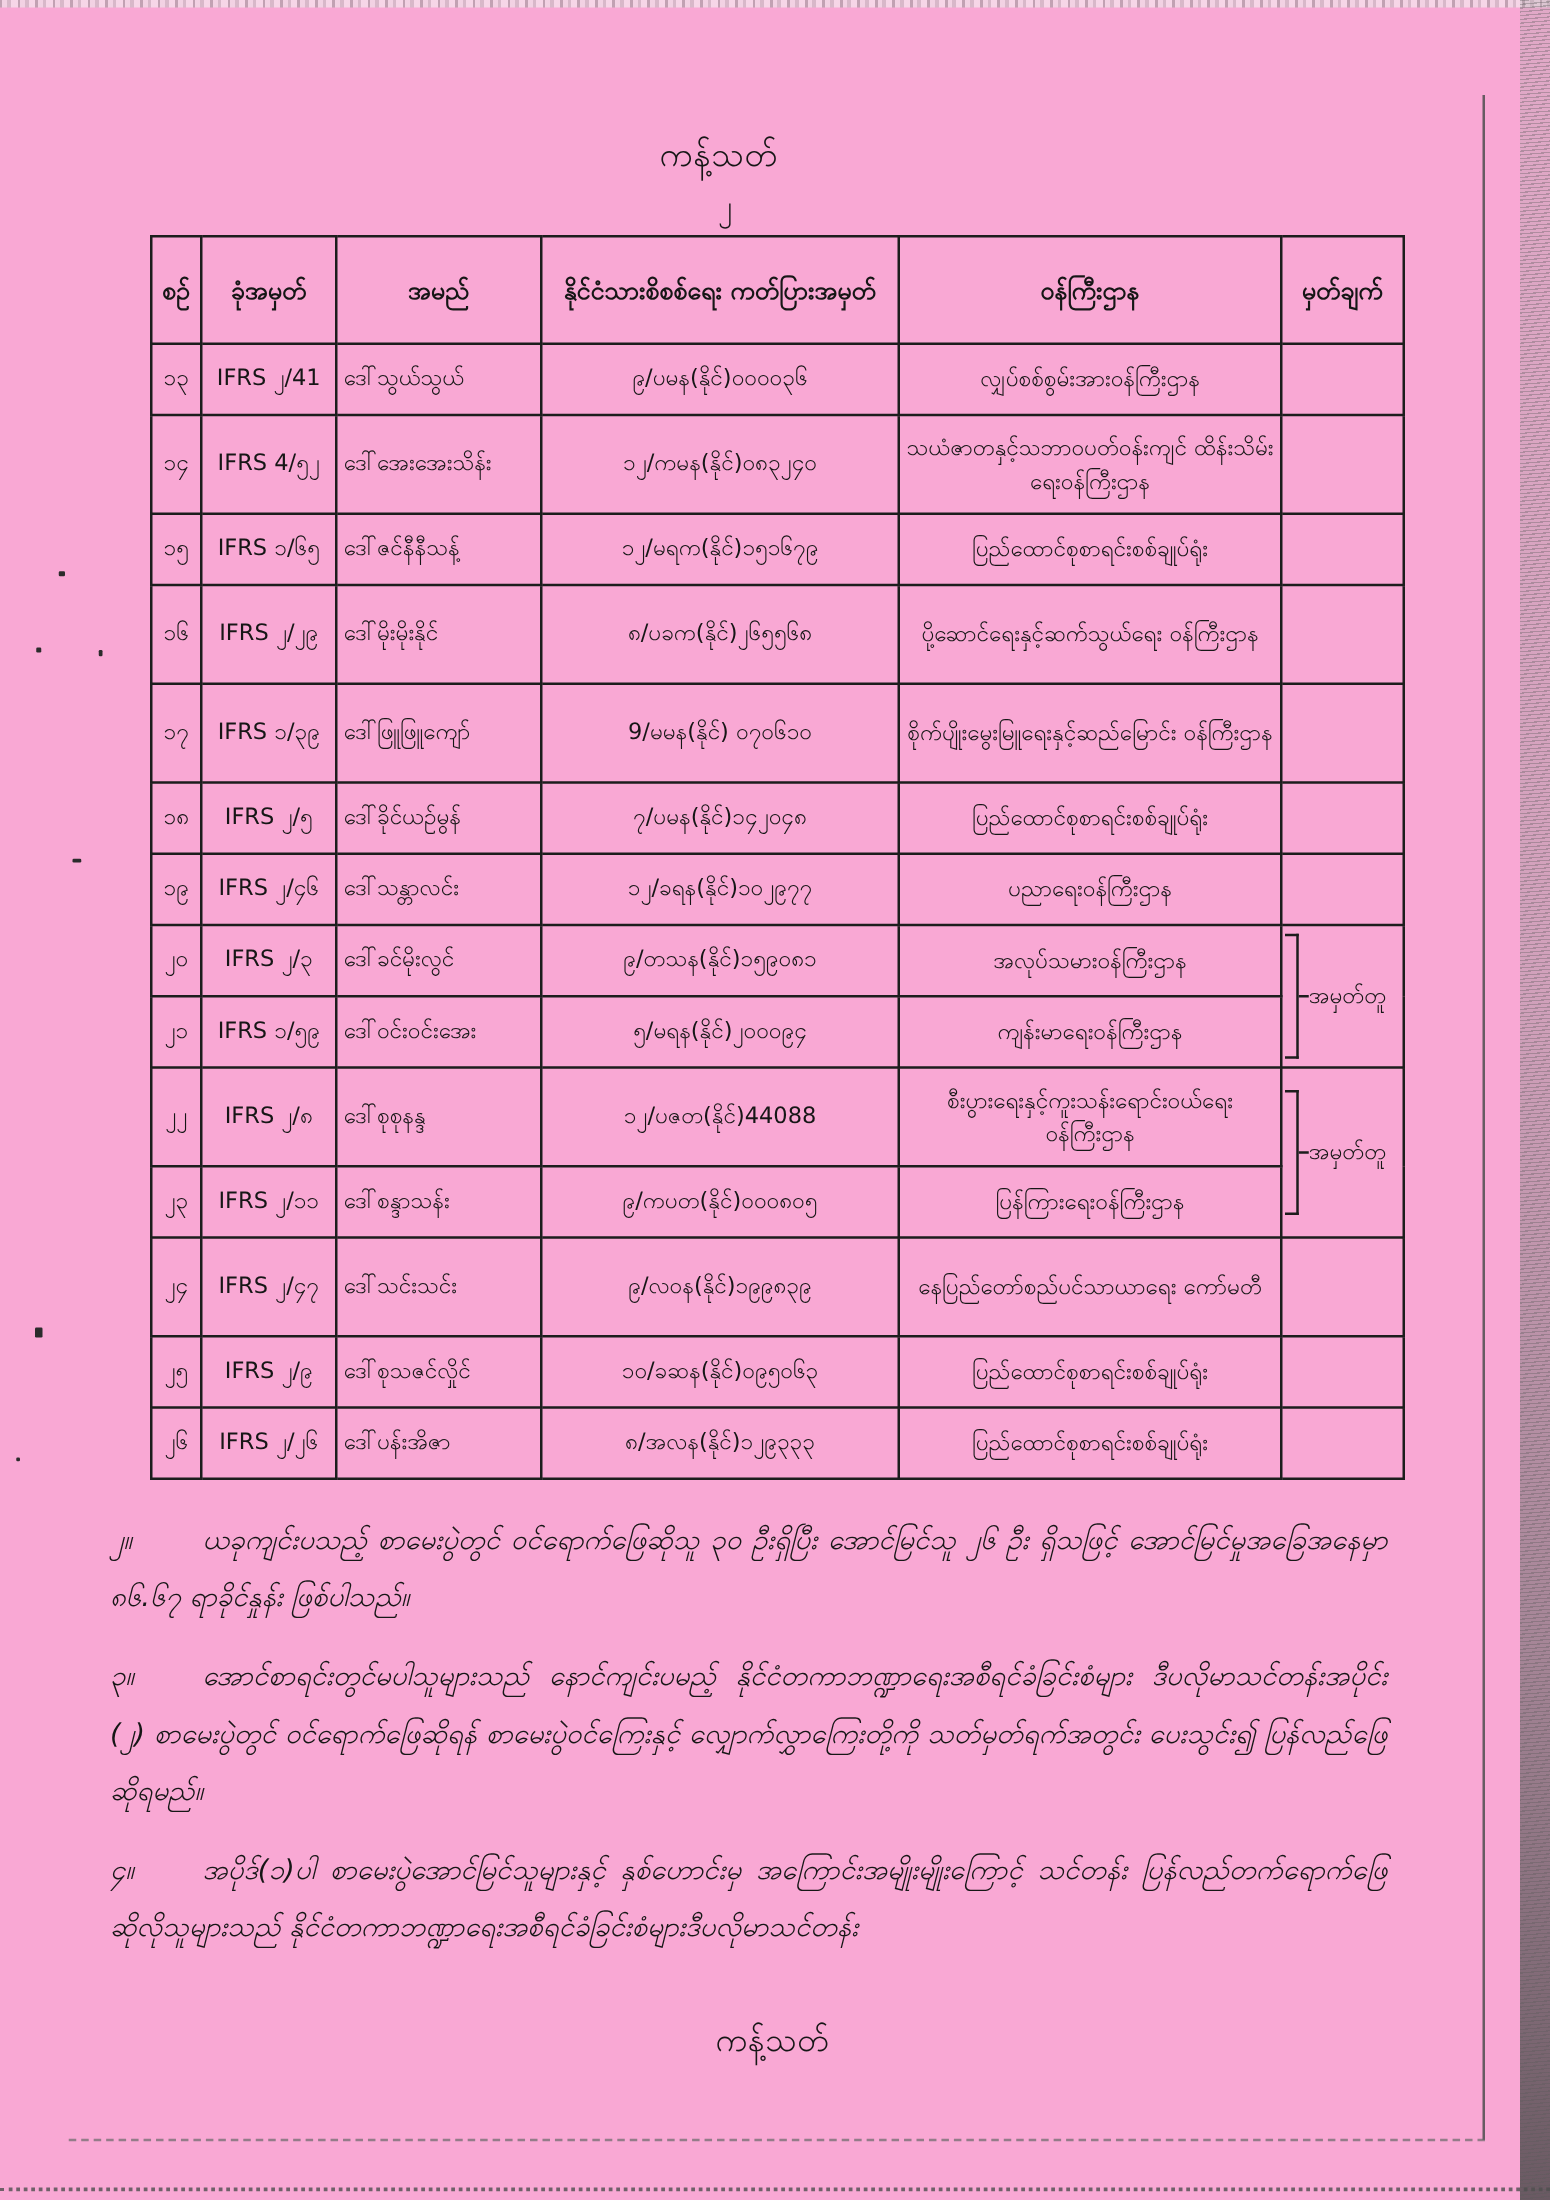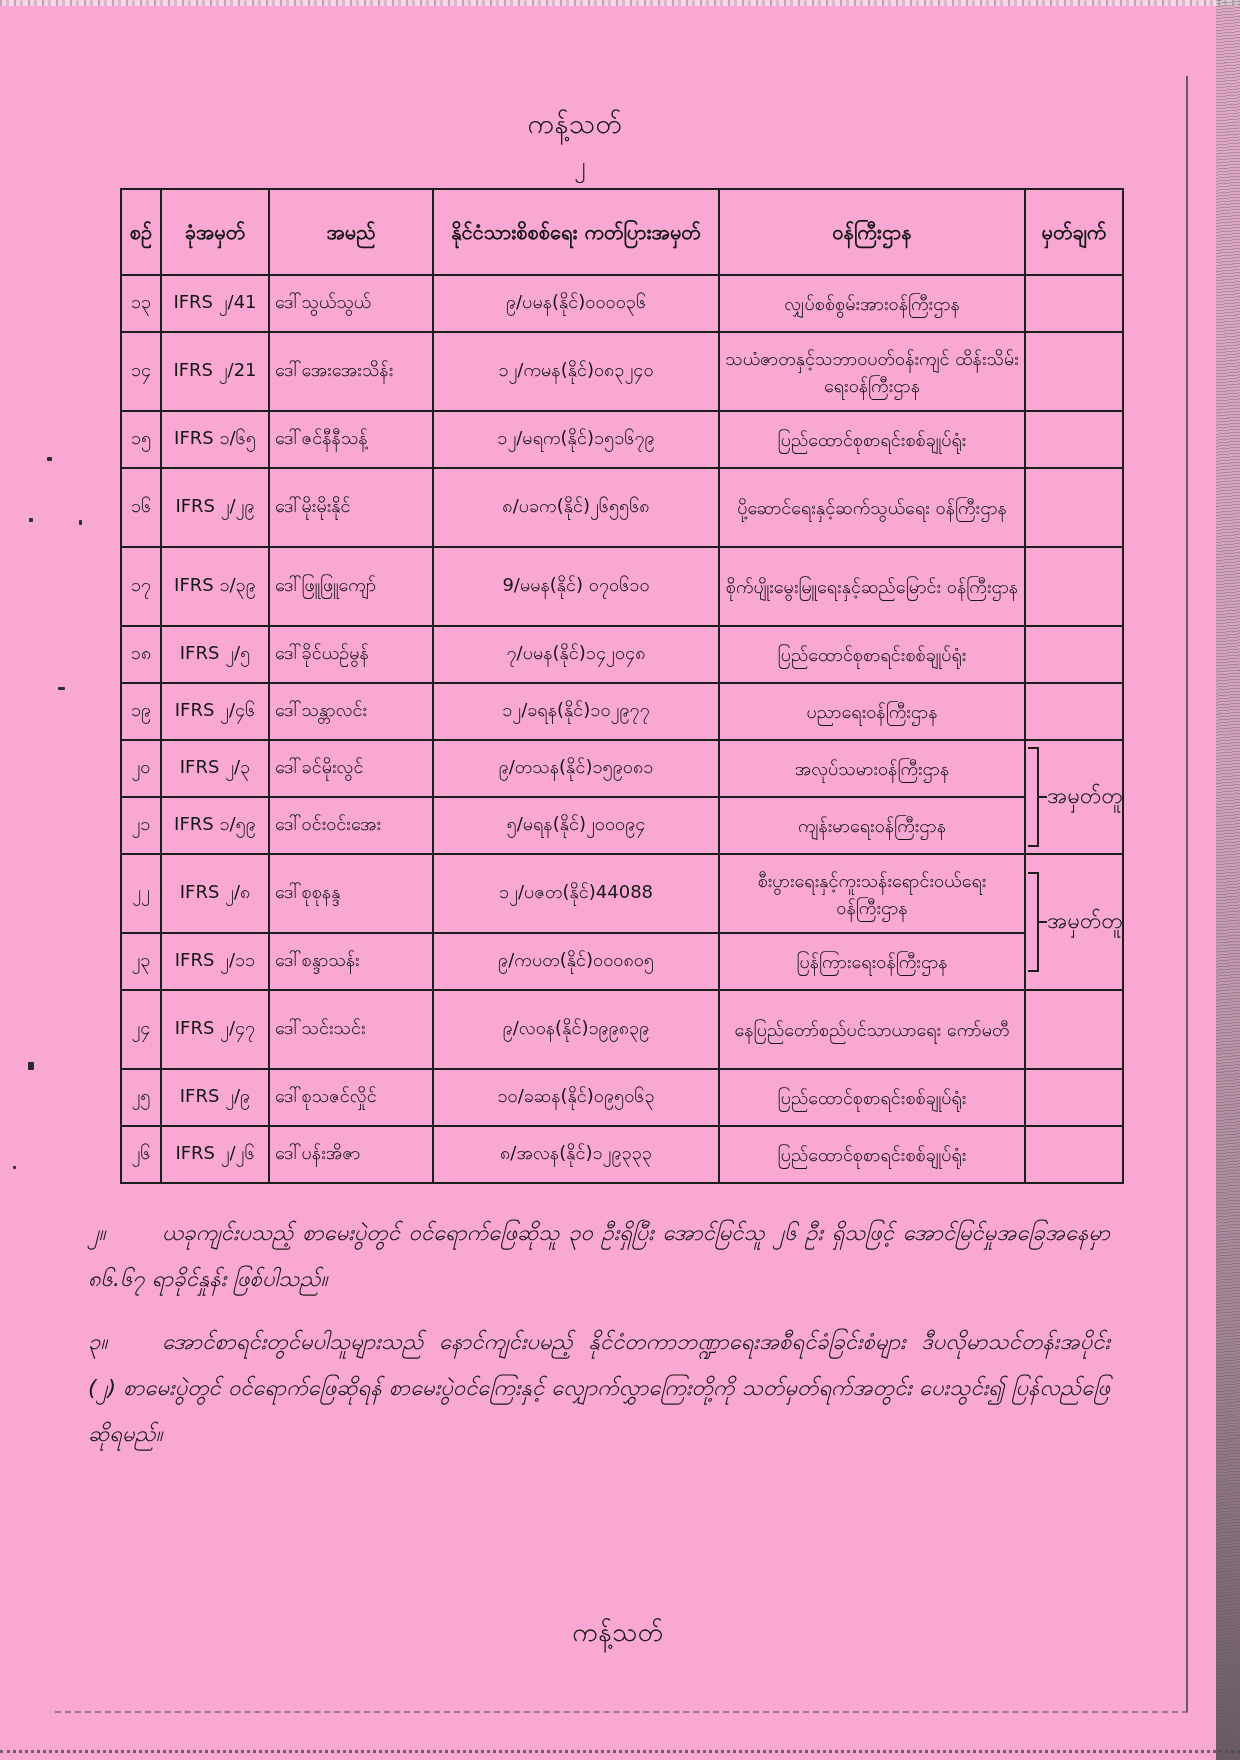--- a/index.html
+++ b/index.html
@@ -80,21 +80,21 @@
     display:flex; align-items:center; justify-content:flex-start;
     height:100%; min-height:96px;
   }
   .pair-bracket {
     width:9px; height:96px; flex:0 0 9px;
     border-top:2px solid #1d1d1d;
     border-right:2px solid #1d1d1d;
     border-bottom:2px solid #1d1d1d;
   }
   .pair-dash { width:8px; flex:0 0 8px; border-top:2px solid #1d1d1d; }
-  .pair-label { font-size:22px; white-space:nowrap; }
+  .pair-label { font-size:18px; white-space:nowrap; }
 
   
   .doc-paragraphs {
     position:absolute; top:1210px; left:88px; width:1022px;
     font-size:22px; line-height:46px; text-align:justify;
   }
   .doc-paragraphs p { margin:0 0 17px 0;font-style:italic; }
   .para-num { display:inline-block; width:74px; }
 
   
@@ -146,21 +146,21 @@
       <tr class="r-single">
         <td>၁၃</td>
         <td>IFRS ၂/41</td>
         <td class="c-name">ဒေါ်သွယ်သွယ်</td>
         <td>၉/ပမန(နိုင်)၀၀၀၀၃၆</td>
         <td class="c-ministry">လျှပ်စစ်စွမ်းအားဝန်ကြီးဌာန</td>
         <td class="c-remark"></td>
       </tr>
       <tr class="r-double">
         <td>၁၄</td>
-        <td>IFRS ၂/21</td>
+        <td>IFRS 4/၅၂</td>
         <td class="c-name">ဒေါ်အေးအေးသိန်း</td>
         <td>၁၂/ကမန(နိုင်)၀၈၃၂၄၀</td>
         <td class="c-ministry">သယံဇာတနှင့်သဘာဝပတ်ဝန်းကျင် ထိန်းသိမ်းရေးဝန်ကြီးဌာန</td>
         <td class="c-remark"></td>
       </tr>
       <tr class="r-single">
         <td>၁၅</td>
         <td>IFRS ၁/၆၅</td>
         <td class="c-name">ဒေါ်ဇင်နီနီသန့်</td>
         <td>၁၂/မရက(နိုင်)၁၅၁၆၇၉</td>
@@ -268,17 +268,20 @@
     </tbody>
   </table>
 
   <div class="doc-paragraphs">
     <p>
       <span class="para-num">၂။</span><span>ယခုကျင်းပသည့် စာမေးပွဲတွင် ဝင်ရောက်ဖြေဆိုသူ ၃၀ ဦးရှိပြီး အောင်မြင်သူ ၂၆ ဦး ရှိသဖြင့် အောင်မြင်မှုအခြေအနေမှာ ၈၆.၆၇ ရာခိုင်နှုန်း ဖြစ်ပါသည်။</span>
     </p>
     <p>
       <span class="para-num">၃။</span><span>အောင်စာရင်းတွင်မပါသူများသည် နောင်ကျင်းပမည့် နိုင်ငံတကာဘဏ္ဍာရေးအစီရင်ခံခြင်းစံများ ဒီပလိုမာသင်တန်းအပိုင်း (၂) စာမေးပွဲတွင် ဝင်ရောက်ဖြေဆိုရန် စာမေးပွဲဝင်ကြေးနှင့် လျှောက်လွှာကြေးတို့ကို သတ်မှတ်ရက်အတွင်း ပေးသွင်း၍ ပြန်လည်ဖြေဆိုရမည်။</span>
     </p>
+    <p>
+      <span class="para-num">၄။</span><span>အပိုဒ်(၁)ပါ စာမေးပွဲအောင်မြင်သူများနှင့် နှစ်ဟောင်းမှ အကြောင်းအမျိုးမျိုးကြောင့် သင်တန်း ပြန်လည်တက်ရောက်ဖြေဆိုလိုသူများသည် နိုင်ငံတကာဘဏ္ဍာရေးအစီရင်ခံခြင်းစံများဒီပလိုမာသင်တန်း</span>
+    </p>
   </div>
 
   <div class="doc-footer">ကန့်သတ်</div>
 
 </div>
 
 </body></html>

